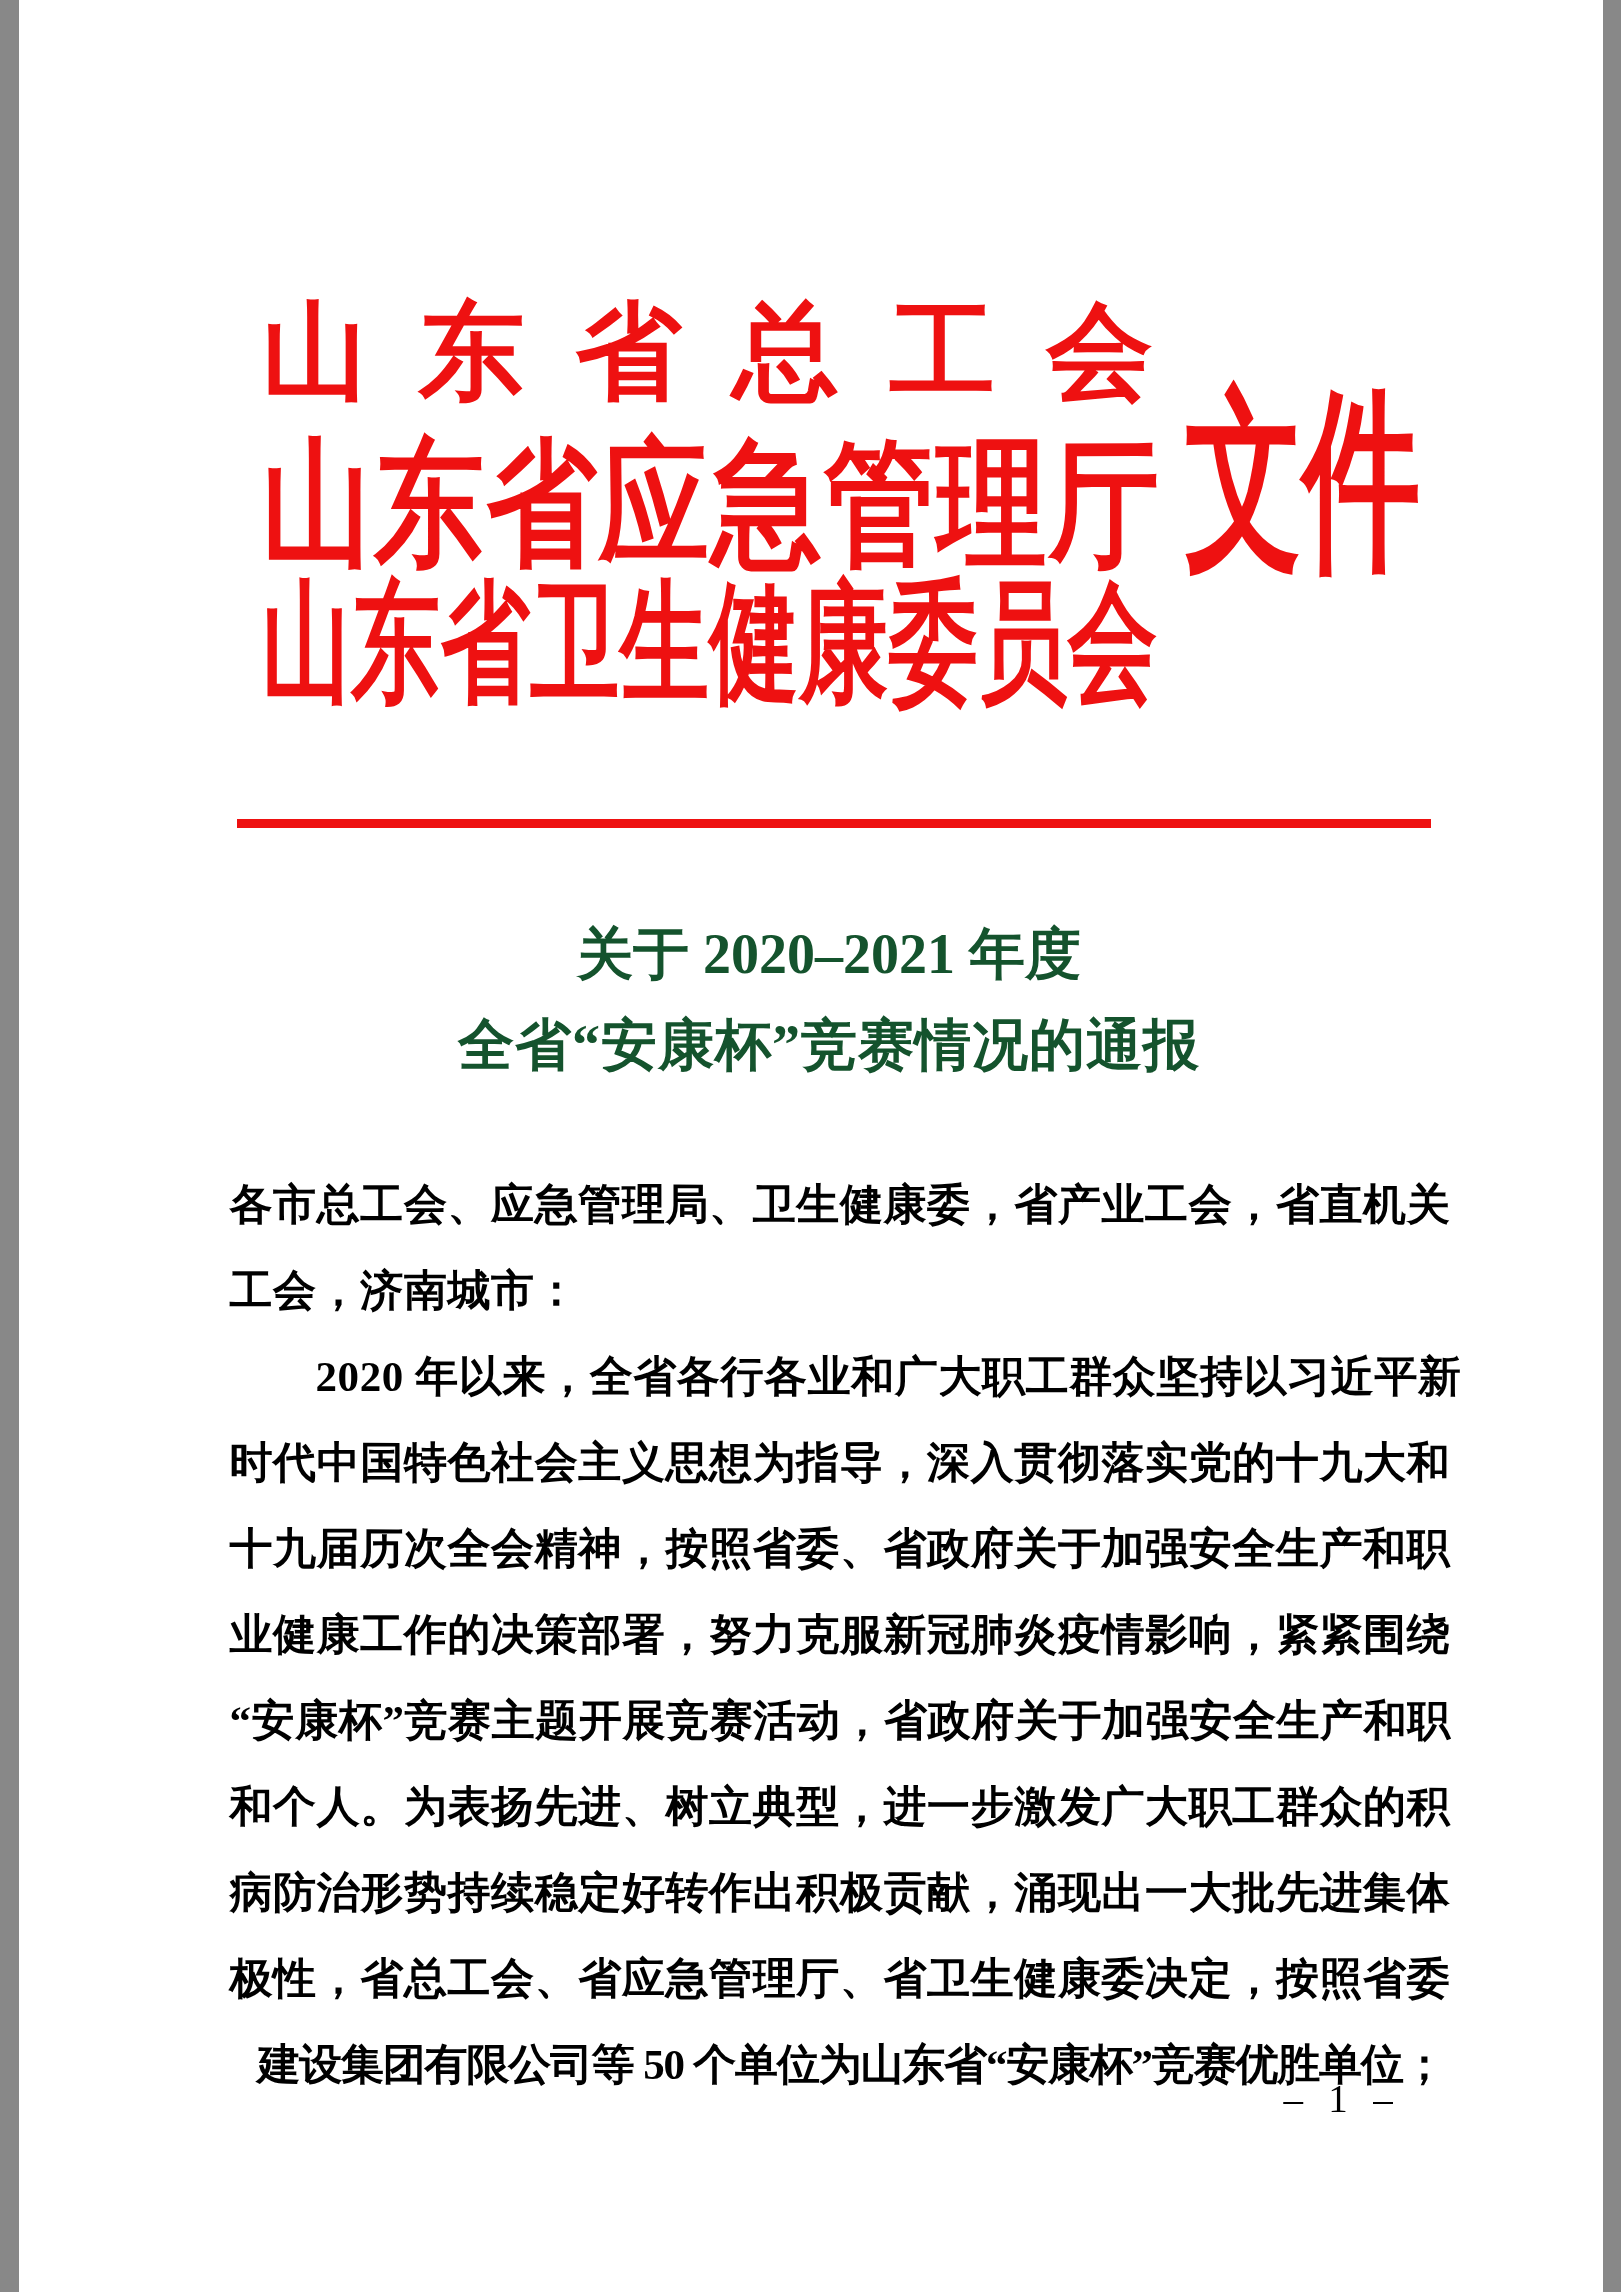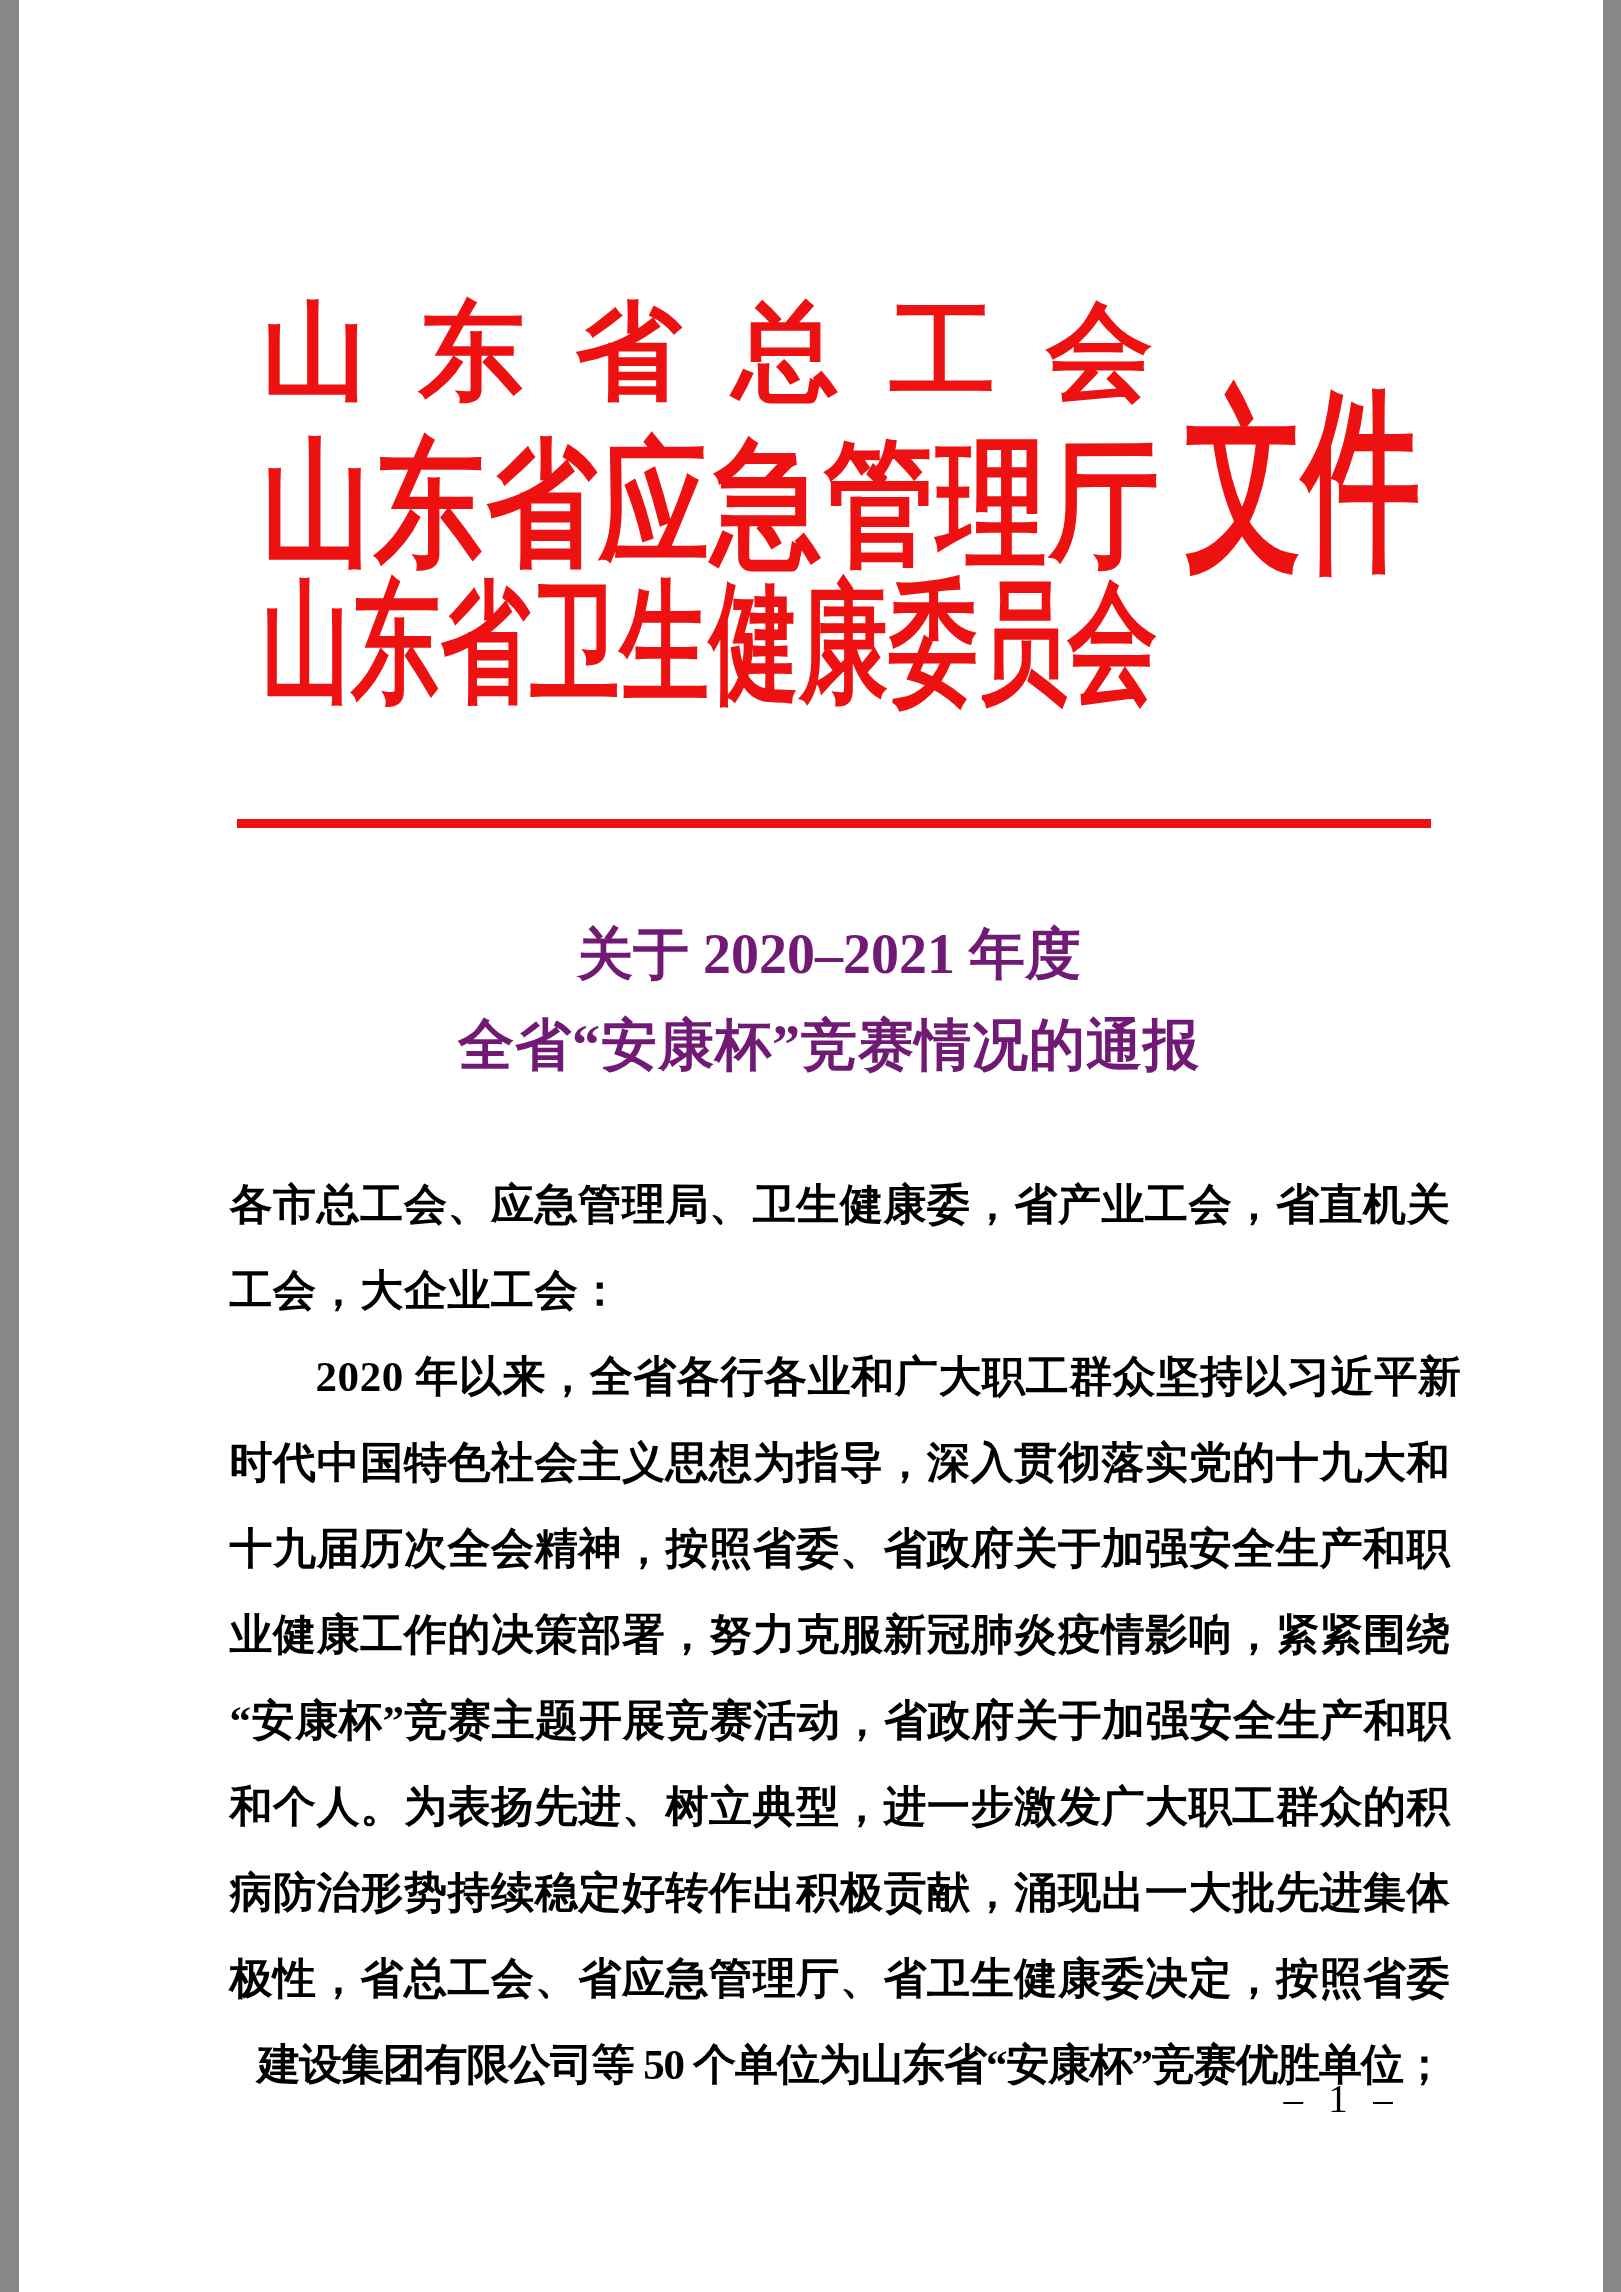--- a/index.html
+++ b/index.html
@@ -49,21 +49,21 @@
   }
 
   
   .doc-title {
     position: absolute;
     left: 203px;
     top: 921px;
     width: 1215px;
     margin: 0;
     text-align: center;
-    color: #701a75;
+    color: #14532d;
     font-weight: bold;
     font-size: 56px;
     line-height: 67px;
   }
   .doc-title .t-line2 { margin-top: 24px; letter-spacing: 1px; }
 
   
   .doc-body {
     position: absolute;
     left: 211px;
@@ -103,21 +103,21 @@
 
   <div class="red-rule"></div>
 
   <h1 class="doc-title">
     <div class="t-line1">关于 2020–2021 年度</div>
     <div class="t-line2">全省“安康杯”竞赛情况的通报</div>
   </h1>
 
   <main class="doc-body">
     <div class="b-line">各市总工会、应急管理局、卫生健康委，省产业工会，省直机关</div>
-    <div class="b-line">工会，大企业工会：</div>
+    <div class="b-line">工会，济南城市：</div>
     <div class="b-line indent">2020 年以来，全省各行各业和广大职工群众坚持以习近平新</div>
     <div class="b-line">时代中国特色社会主义思想为指导，深入贯彻落实党的十九大和</div>
     <div class="b-line">十九届历次全会精神，按照省委、省政府关于加强安全生产和职</div>
     <div class="b-line">业健康工作的决策部署，努力克服新冠肺炎疫情影响，紧紧围绕</div>
     <div class="b-line">“安康杯”竞赛主题开展竞赛活动，省政府关于加强安全生产和职</div>
     <div class="b-line">和个人。为表扬先进、树立典型，进一步激发广大职工群众的积</div>
     <div class="b-line">病防治形势持续稳定好转作出积极贡献，涌现出一大批先进集体</div>
     <div class="b-line">极性，省总工会、省应急管理厅、省卫生健康委决定，按照省委</div>
     <div class="b-line tight">建设集团有限公司等 50 个单位为山东省“安康杯”竞赛优胜单位；</div>
   </main>

